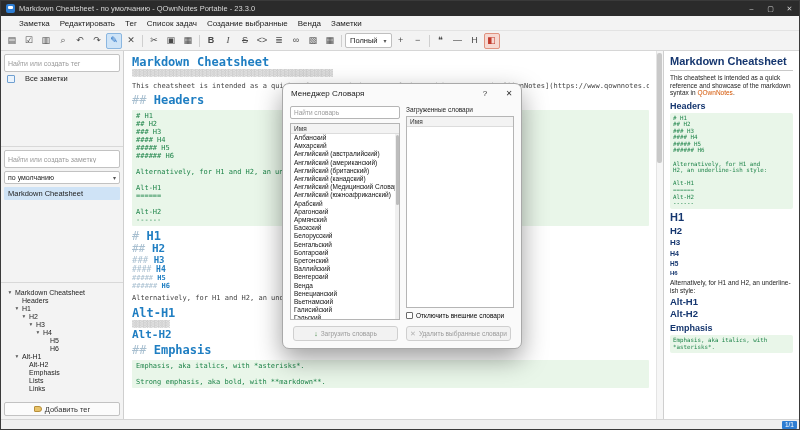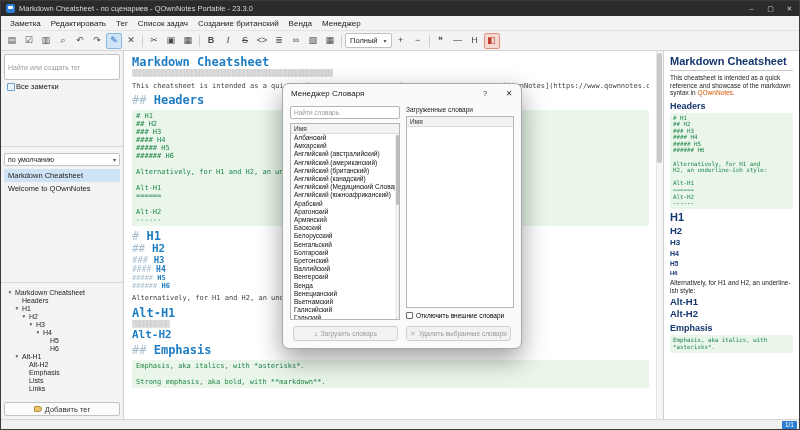--- a/index.html
+++ b/index.html
@@ -8,21 +8,21 @@
   .window { width:800px; height:430px; display:flex; flex-direction:column; border:1px solid #3a3a3a; background:#f0f0f0; }
 
   
   .titlebar { height:15px; background:#2b2b2b; color:#d8d8d8; display:flex; align-items:center; padding:0 0 0 5px; font-size:7.5px; flex:none; }
   .app-icon { width:9px; height:9px; border-radius:2px; background:#2d7dd2; margin-right:4px; flex:none; position:relative; }
   .app-icon::after { content:""; position:absolute; left:2px; top:2px; width:5px; height:3px; background:#fff; border-radius:1px; }
   .titlebar .title { flex:1; white-space:nowrap; overflow:hidden; }
   .wbtn { width:19px; height:15px; display:flex; align-items:center; justify-content:center; font-size:7px; color:#cfcfcf; }
 
   
-  .menubar { height:15px; background:#f3f3f3; display:flex; align-items:center; font-size:8px; color:#1a1a1a; padding-left:4px; flex:none; border-bottom:1px solid #e3e3e3; }
+  .menubar { height:15px; background:#f3f3f3; display:flex; align-items:center; font-size:8px; color:#1a1a1a; padding-left:13px; flex:none; border-bottom:1px solid #e3e3e3; }
   .menu-item { padding:0 5px; line-height:15px; }
 
   
   .toolbar { height:20px; background:#f3f3f3; border-bottom:1px solid #d6d6d6; display:flex; align-items:center; padding:0 3px; gap:1px; flex:none; }
   .tbtn { width:16px; height:16px; display:flex; align-items:center; justify-content:center; border-radius:2px; color:#4a4a4a; font-size:9px; line-height:1; border:1px solid transparent; }
   .tbtn.active { background:#cfe4f7; border-color:#8ab6e0; color:#1565c0; }
   .tbtn.danger { background:#f6d9d2; border-color:#e0927f; color:#c0392b; }
   .tbtn.bold { font-weight:bold; }
   .tbtn.italic { font-style:italic; font-family:"Liberation Serif",serif; }
   .tbtn.strike { text-decoration:line-through; }
@@ -33,23 +33,23 @@
 
   
   .main { flex:1; display:flex; min-height:0; position:relative; background:#fff; }
 
   
   .sidebar { width:123px; flex:none; background:#f3f3f3; border-right:1px solid #cfcfcf; display:flex; flex-direction:column; font-size:7.5px; color:#222; overflow:hidden; }
   .side-panel { padding:3px; display:flex; flex-direction:column; overflow:hidden; }
   .p-tags { height:96px; flex:none; border-bottom:1px solid #d8d8d8; }
   .p-notes { height:136px; flex:none; border-bottom:1px solid #d8d8d8; }
   .p-nav { flex:1; }
-  .search-input { width:100%; height:26px; font-size:7px; border:1px solid #c2c2c2; border-radius:2px; padding:0 3px; background:#fff; color:#333; font-family:"Liberation Sans",sans-serif; outline:none; }
+  .search-input { width:100%; height:18px; font-size:7px; border:1px solid #c2c2c2; border-radius:2px; padding:0 3px; background:#fff; color:#333; font-family:"Liberation Sans",sans-serif; outline:none; }
   .search-input::placeholder { color:#9a9a9a; }
-  .side-row { display:flex; align-items:center; gap:1px; padding:2px 3px; white-space:nowrap; }
+  .side-row { display:flex; align-items:center; gap:10px; padding:2px 3px; white-space:nowrap; }
   .notes-stack-icon { width:8px; height:8px; flex:none; background:#eaf3fc; border:1px solid #6f9fd0; border-radius:1px; }
   .tag-icon { width:8px; height:6px; flex:none; background:#e8c36a; border:1px solid #b78f3a; border-radius:1px 3px 3px 1px; }
   .combo { height:13px; margin-top:3px; border:1px solid #c2c2c2; border-radius:2px; background:#fff; display:flex; align-items:center; justify-content:space-between; padding:0 3px; font-size:7px; }
   .combo .caret { font-size:6px; color:#555; }
   .note-list { margin-top:3px; display:flex; flex-direction:column; }
   .note-row { padding:2px 4px; white-space:nowrap; overflow:hidden; border-radius:1px; }
   .note-row.selected { background:#cfe3f6; }
   .nav-tree { margin-top:2px; display:flex; flex-direction:column; overflow:hidden; }
   .tree-row { display:flex; align-items:center; gap:2px; height:8px; white-space:nowrap; overflow:hidden; font-size:7px; }
   .tree-arrow { width:6px; font-size:5.5px; color:#555; flex:none; text-align:center; }
@@ -120,35 +120,35 @@
   .statusbar { height:10px; flex:none; background:#f0f0f0; border-top:1px solid #d5d5d5; display:flex; align-items:center; justify-content:flex-end; padding:0 2px; }
   .status-badge { background:#2d7dd2; color:#fff; font-size:6.5px; line-height:8px; padding:0 3px; border-radius:1px; }
 </style>
 </head>
 <body>
 
 <div class="window">
 
   <div class="titlebar">
     <span class="app-icon"></span>
-    <span class="title">Markdown Cheatsheet - по сценариев - QOwnNotes Portable - 23.3.0</span>
+    <span class="title">Markdown Cheatsheet - по умолчанию - QOwnNotes Portable - 23.3.0</span>
     <span class="wbtn">–</span>
     <span class="wbtn">▢</span>
     <span class="wbtn">✕</span>
   </div>
 
   <div class="menubar">
 
   <span class="menu-item">Заметка</span>
       <span class="menu-item">Редактировать</span>
       <span class="menu-item">Тег</span>
       <span class="menu-item">Список задач</span>
-      <span class="menu-item">Создание британский</span>
+      <span class="menu-item">Создание выбранные</span>
       <span class="menu-item">Венда</span>
-      <span class="menu-item">Менеджер</span>
+      <span class="menu-item">Заметки</span>
     </div>
 
   <div class="toolbar">
     <div class="tb-group">
 
     <span class="tbtn">▤</span>
         <span class="tbtn">☑</span>
         <span class="tbtn">▥</span>
         <span class="tbtn">⌕</span>
         <span class="tbtn">↶</span>
@@ -200,33 +200,31 @@
     <div class="sidebar">
       <div class="side-panel p-tags">
         <input class="search-input" placeholder="Найти или создать тег" style="">
         <div class="side-row">
           <span class="notes-stack-icon"></span>
           <span>Все заметки</span>
         </div>
       </div>
 
       <div class="side-panel p-notes">
+        <input class="search-input" placeholder="Найти или создать заметку" style="">
         <div class="combo">
           <span>по умолчанию</span>
           <span class="caret">▾</span>
         </div>
         <div class="note-list">
 
             <div class="note-row selected">
               <span>Markdown Cheatsheet</span>
             </div>
 
-            <div class="note-row">
-              <span>Welcome to QOwnNotes</span>
-            </div>
           </div>
       </div>
 
       <div class="side-panel p-nav">
         <div class="nav-tree">
 
             <div class="tree-row" style="padding-left: 3px;">
               <span class="tree-arrow">▾</span>
               <span>Markdown Cheatsheet</span>
             </div>

